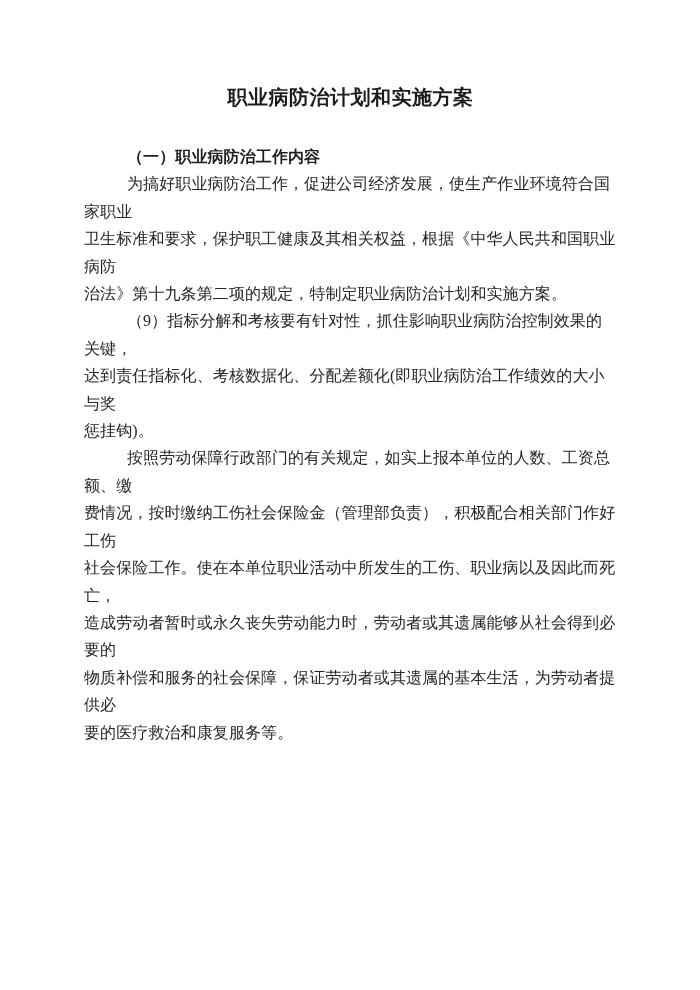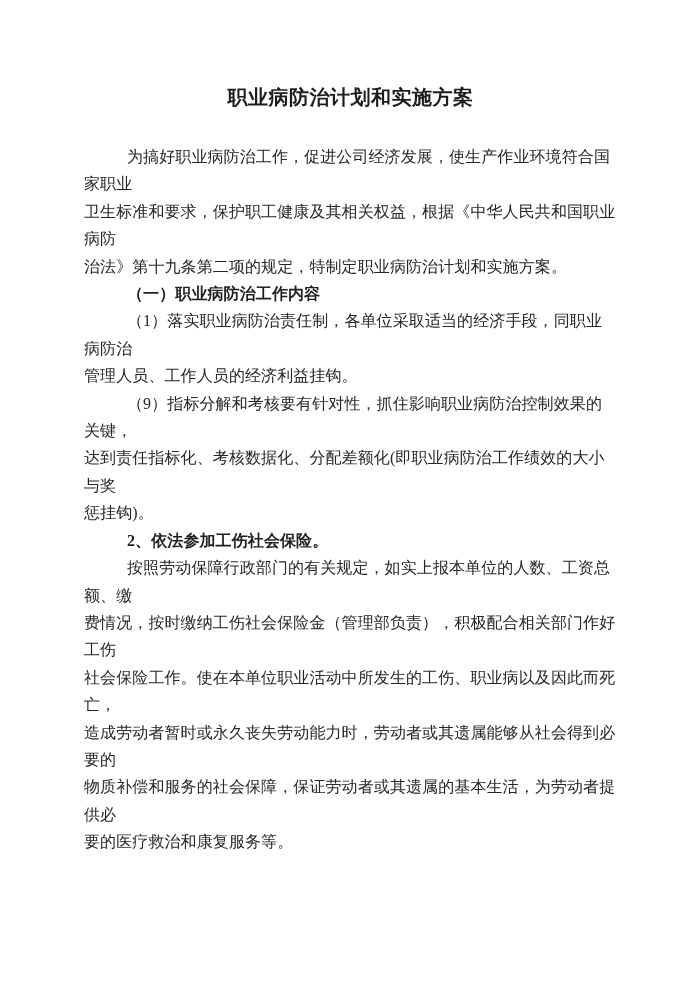--- a/index.html
+++ b/index.html
@@ -40,37 +40,34 @@
     font-weight: 700;
     color: #1f1f1f;
   }
 </style>
 </head>
 <body>
 
 <div class="page">
   <h1 class="doc-title">职业病防治计划和实施方案</h1>
 
+  <p class="para bold">（一）职业病防治工作内容</p>
+
   <p class="para">为搞好职业病防治工作，促进公司经济发展，使生产作业环境符合国家职业
 卫生标准和要求，保护职工健康及其相关权益，根据《中华人民共和国职业病防
 治法》第十九条第二项的规定，特制定职业病防治计划和实施方案。</p>
 
-  <p class="para bold">（一）职业病防治工作内容</p>
 
 
-
-  <p class="para">（1）落实职业病防治责任制，各单位采取适当的经济手段，同职业病防治
-管理人员、工作人员的经济利益挂钩。</p>
 
 
   <p class="para">（9）指标分解和考核要有针对性，抓住影响职业病防治控制效果的关键，
 达到责任指标化、考核数据化、分配差额化(即职业病防治工作绩效的大小与奖
 惩挂钩)。</p>
 
-  <p class="para bold">2、依法参加工伤社会保险。</p>
 
   <p class="para">按照劳动保障行政部门的有关规定，如实上报本单位的人数、工资总额、缴
 费情况，按时缴纳工伤社会保险金（管理部负责），积极配合相关部门作好工伤
 社会保险工作。使在本单位职业活动中所发生的工伤、职业病以及因此而死亡，
 造成劳动者暂时或永久丧失劳动能力时，劳动者或其遗属能够从社会得到必要的
 物质补偿和服务的社会保障，保证劳动者或其遗属的基本生活，为劳动者提供必
 要的医疗救治和康复服务等。</p>
 
 </div>
 

